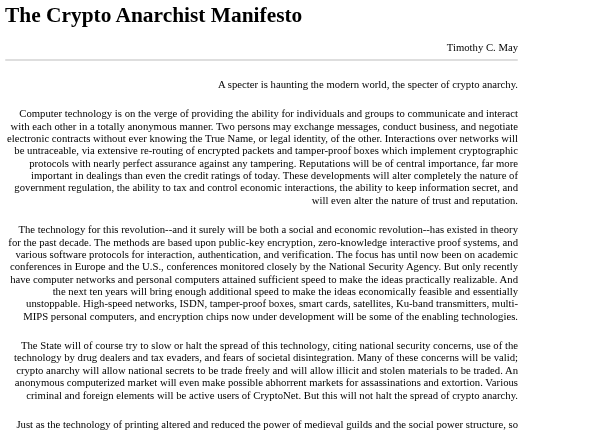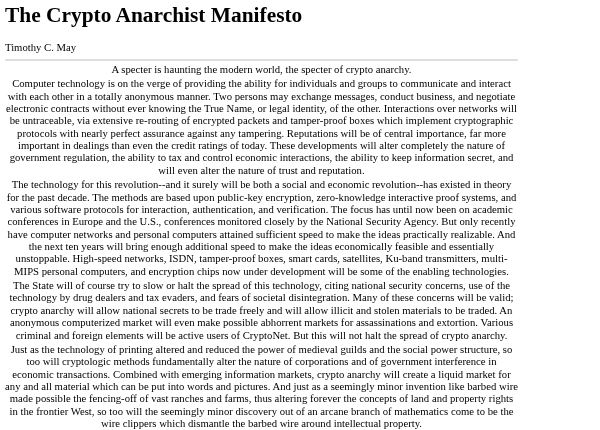--- a/index.html
+++ b/index.html
@@ -23,36 +23,37 @@
   .title {
     font-family: "Liberation Serif", "DejaVu Serif", serif;
     font-size: 21.4px;
     font-weight: bold;
     line-height: 1.15;
     margin: 0 0 13px 0;
     color: #000000;
   }
   .byline {
     margin: 0 0 6px 0;
+    text-align: right;
   }
   .byline div {
     margin: 0;
     padding: 0;
   }
   .divider {
     border: none;
     height: 2px;
     background: #dedede;
     border-radius: 1px;
     margin: 0;
   }
   .body-text p {
-    margin: 2px 0;
+    margin: 17px 0;
     padding: 0;
-    text-align: center;
+    text-align: right;
   }
 </style>
 </head>
 <body>
 
 <div class="page">
 
   <h1 class="title">The Crypto Anarchist Manifesto</h1>
 
   <div class="byline">

